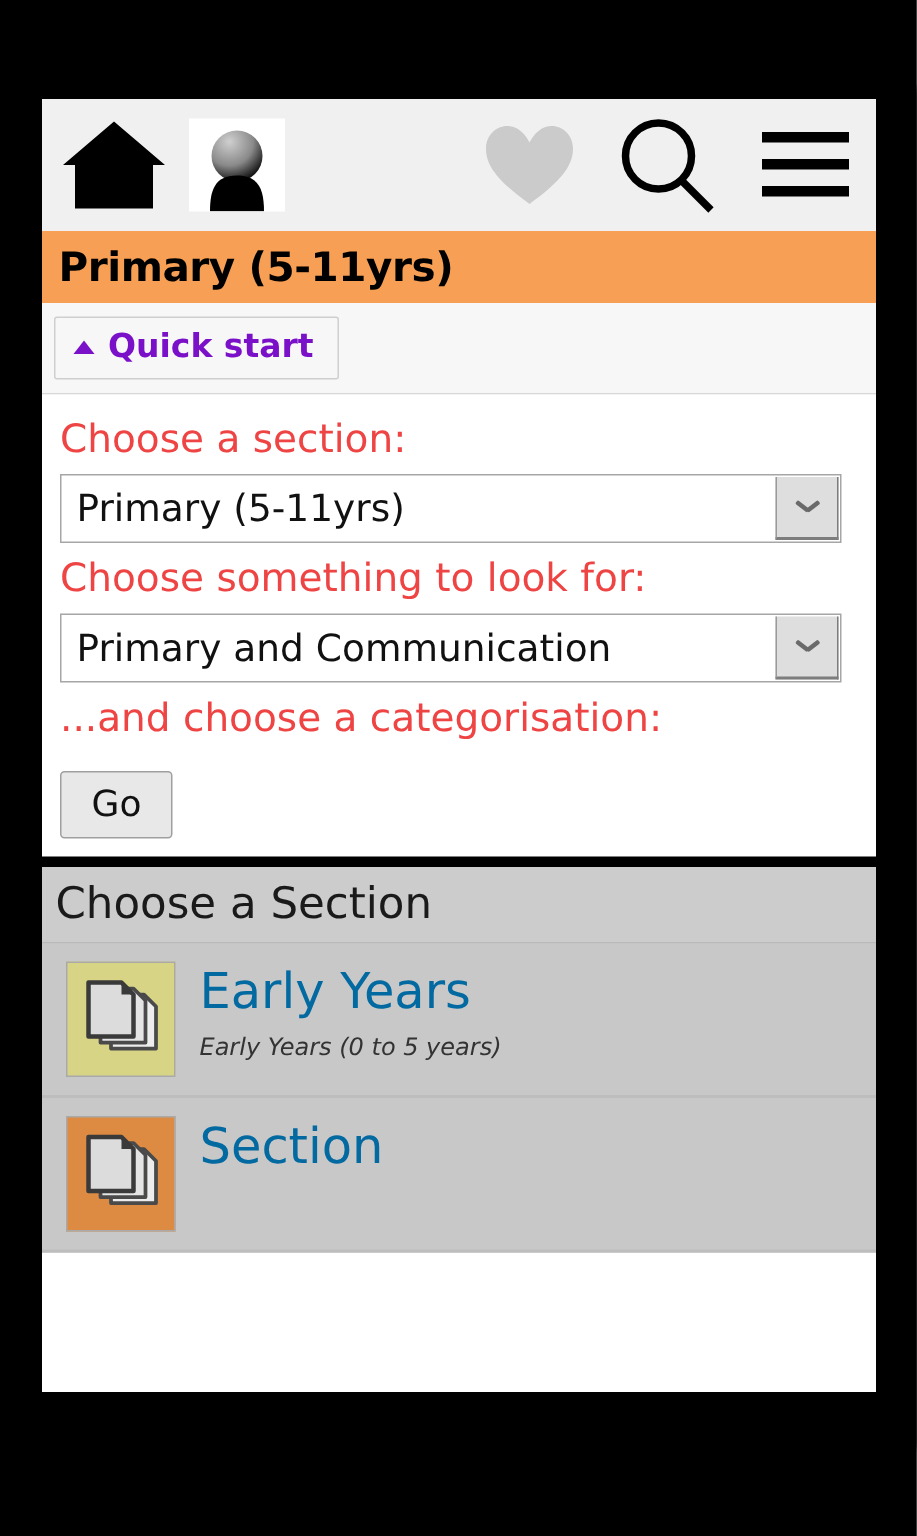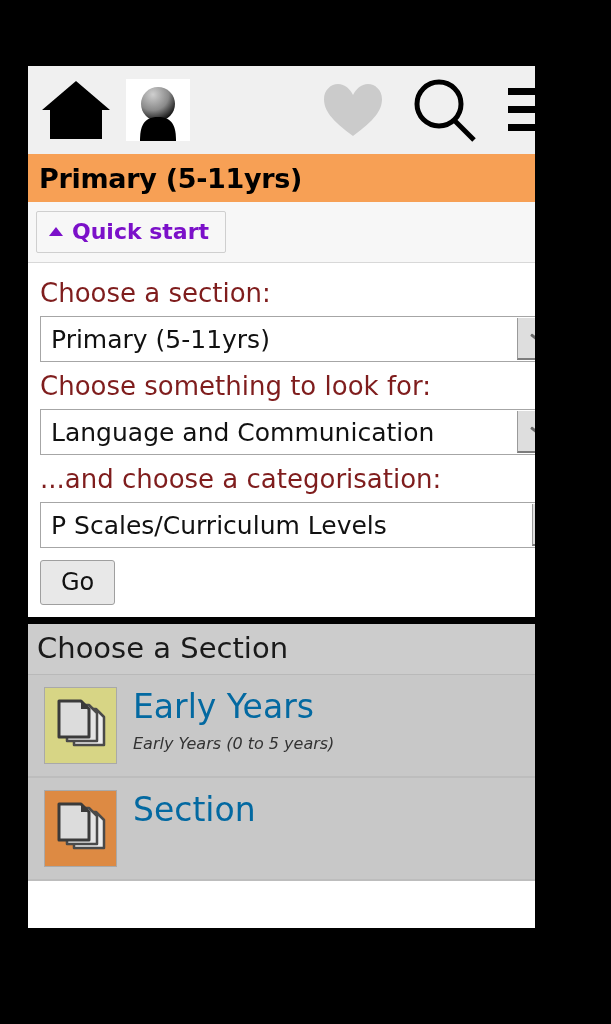--- a/index.html
+++ b/index.html
@@ -11,21 +11,21 @@
     width: 611px;
     height: 1024px;
     overflow: hidden;
     font-family: "DejaVu Sans", sans-serif;
   }
 
   
   .device {
     position: absolute;
     left: 0; top: 0;
-    width: 535px;
+    width: 611px;
     height: 1024px;
     background: #000000;
     border-radius: 62px;
     overflow: hidden;
   }
   .screen {
     position: absolute;
     left: 28px;
     top: 66px;
     width: 556px;
@@ -121,21 +121,21 @@
   }
 
   
   .panel {
     background: #ffffff;
     padding: 6px 12px 12px 12px;
   }
   .field-label {
     font-family: "DejaVu Sans", sans-serif;
     font-size: 26px;
-    color: #7f1d1d;
+    color: #ef4444;
     margin: 10px 0 7px 0;
     line-height: 1.15;
   }
   .select-wrap {
     position: relative;
     display: block;
     height: 46px;
     background: #ffffff;
     border: 1px solid #a6a6a6;
     box-sizing: border-box;
@@ -320,33 +320,27 @@
       <div class="field-label">Choose a section:</div>
       <div class="select-wrap w1">
         <span class="select-value">Primary (5-11yrs)</span>
         <span class="select-arrowbox">
           <span class="chev"></span>
         </span>
       </div>
 
       <div class="field-label">Choose something to look for:</div>
       <div class="select-wrap w1">
-        <span class="select-value">Language and Communication</span>
+        <span class="select-value">Primary and Communication</span>
         <span class="select-arrowbox">
           <span class="chev"></span>
         </span>
       </div>
 
       <div class="field-label">...and choose a categorisation:</div>
-      <div class="select-wrap w2">
-        <span class="select-value">P Scales/Curriculum Levels</span>
-        <span class="select-arrowbox">
-          <span class="chev"></span>
-        </span>
-      </div>
 
       <div class="go-btn">Go</div>
     </div>
 
     <div class="divider-black"></div>
 
     <div class="section-block">
       <div class="section-head">Choose a Section</div>
 
       <div class="list-item">

